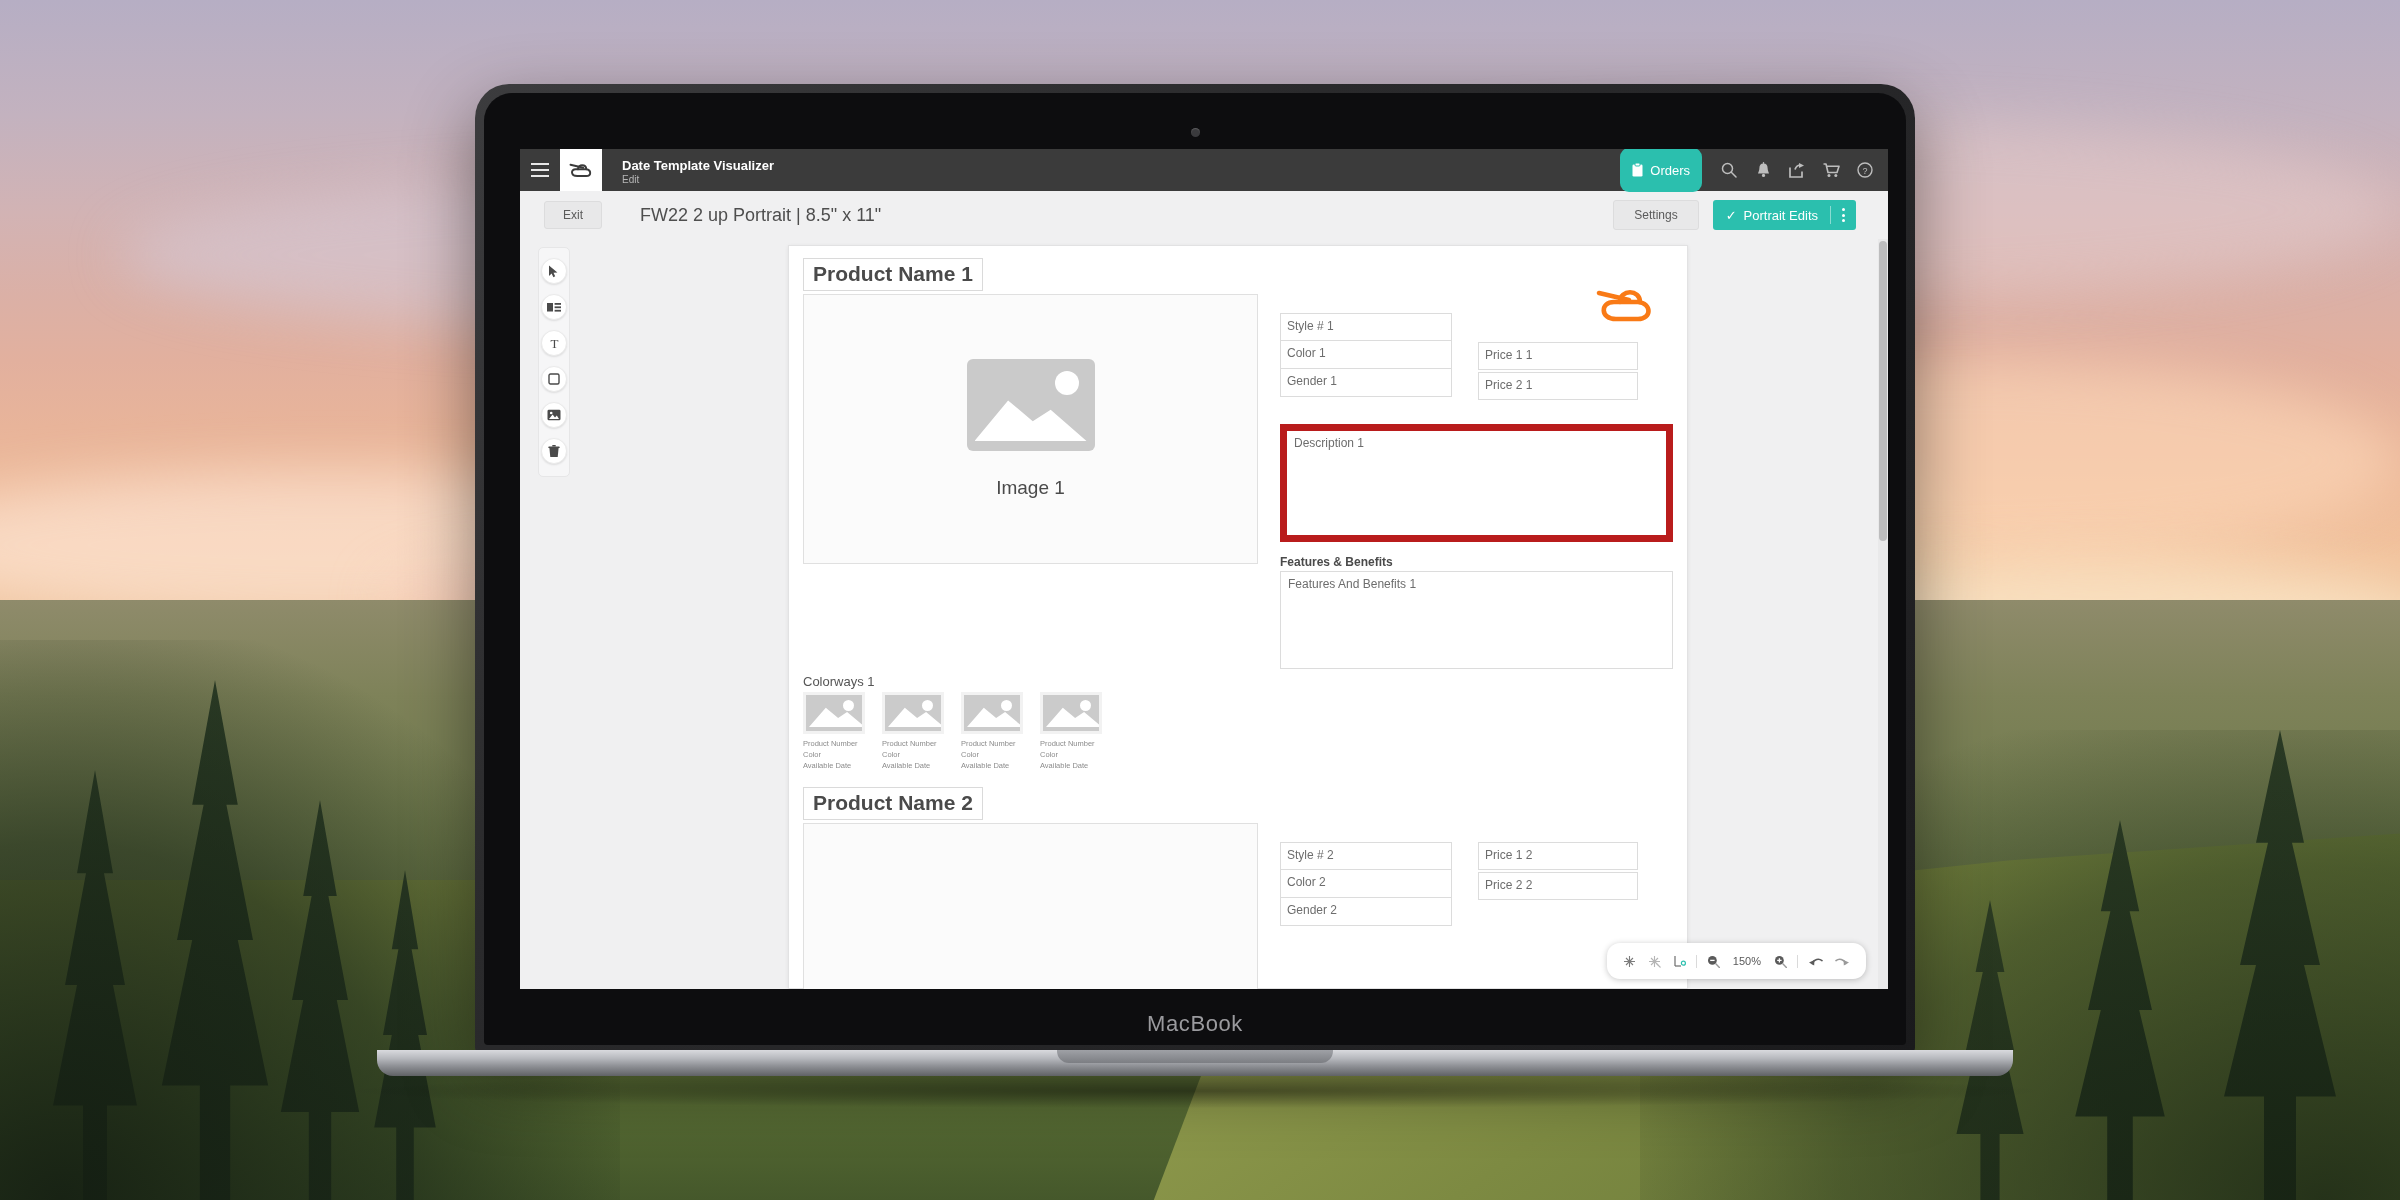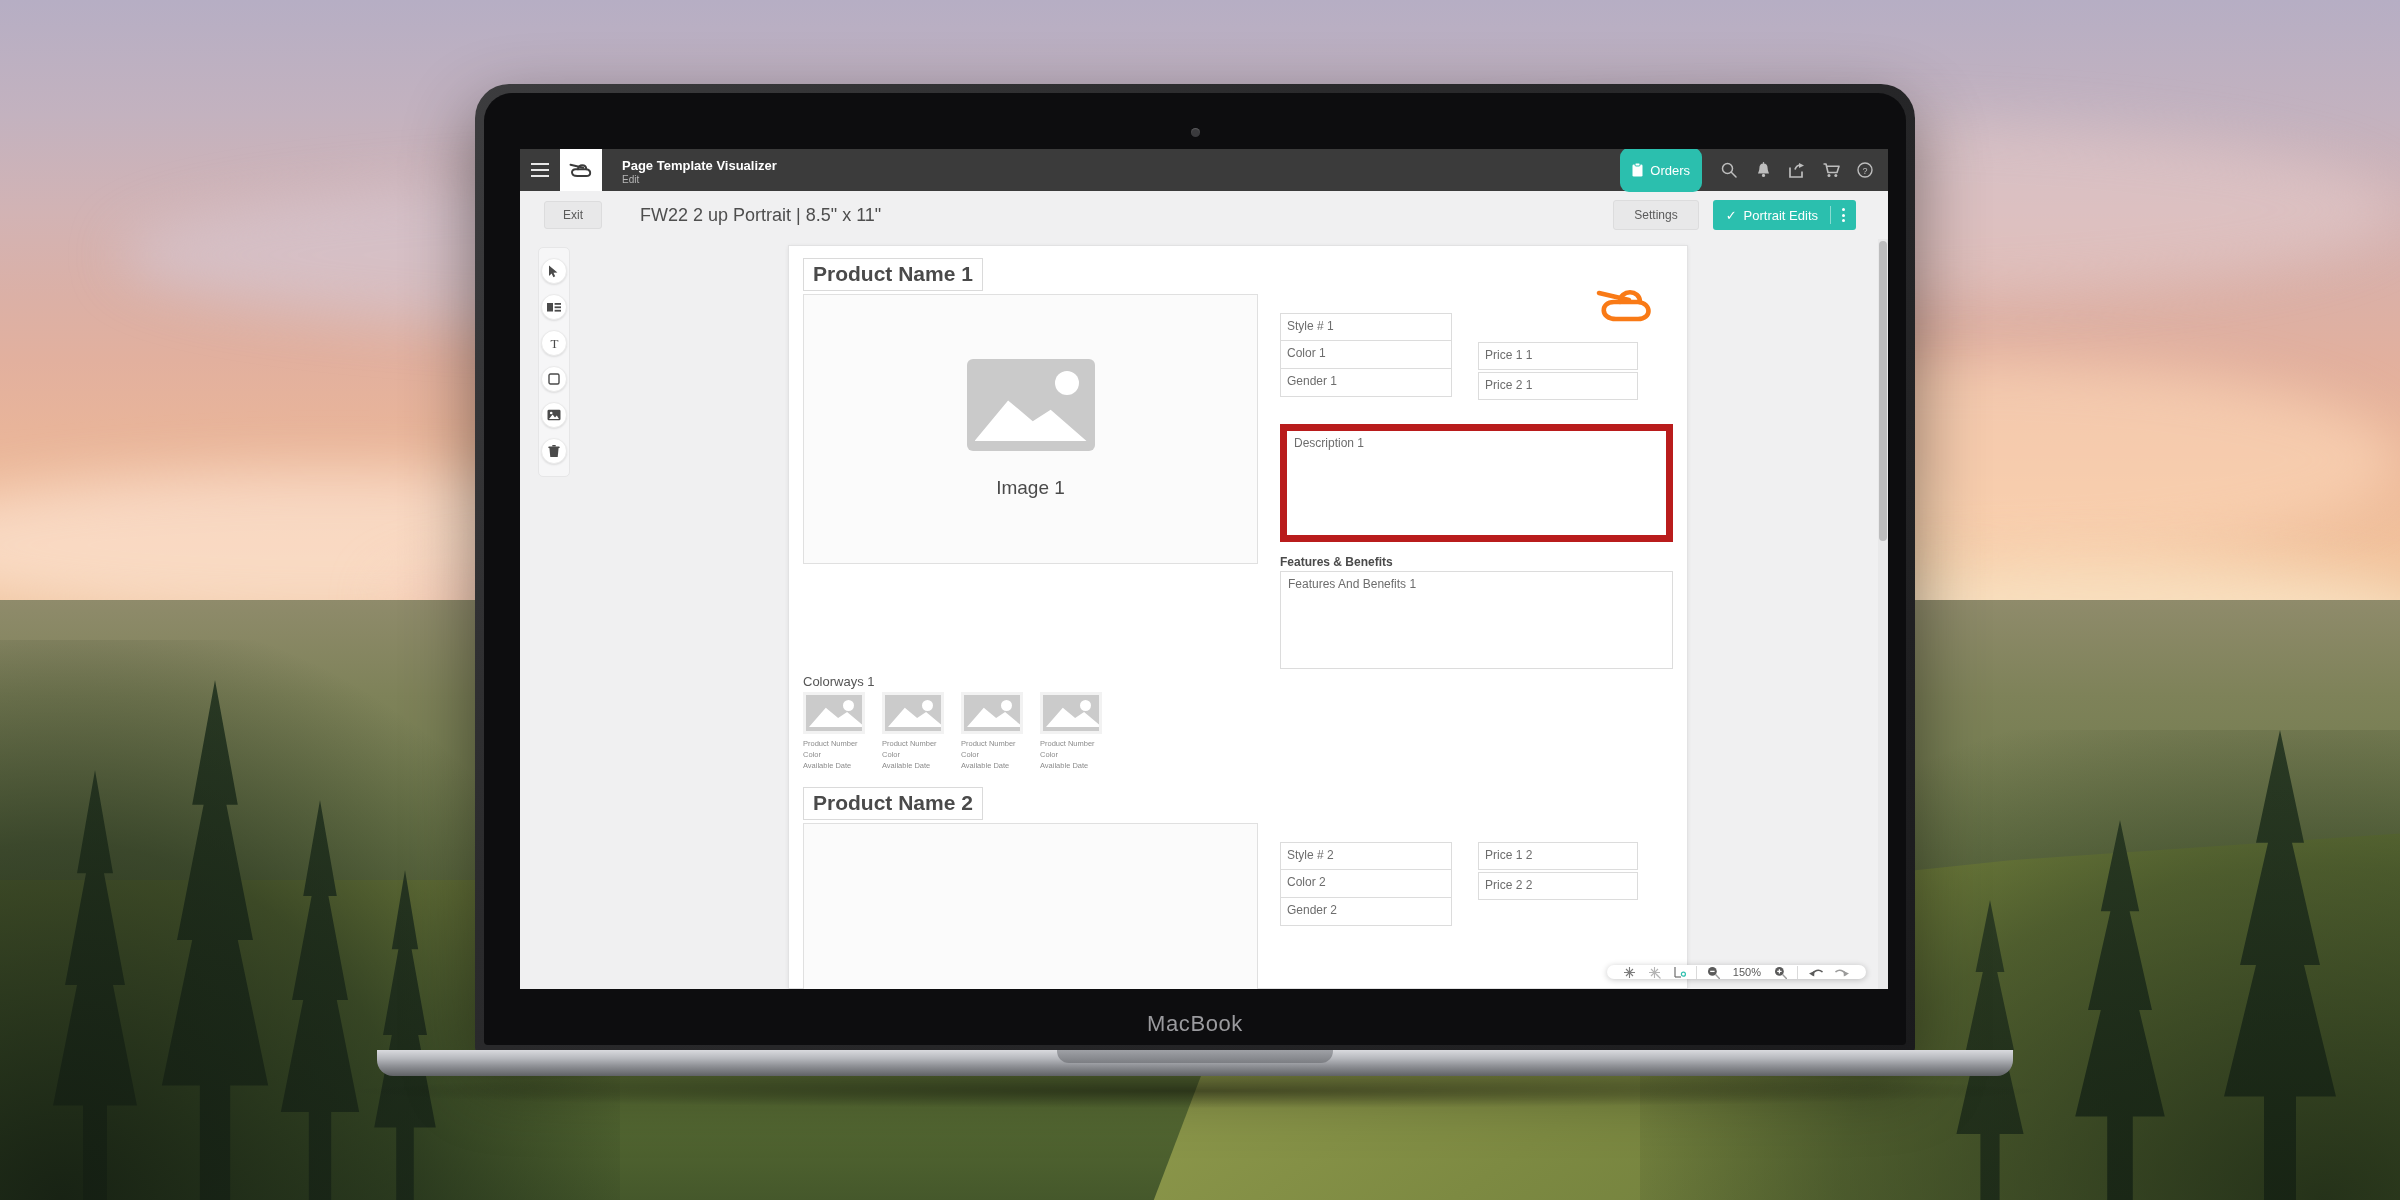--- a/index.html
+++ b/index.html
@@ -243,21 +243,21 @@
   .cw-img { width: 62px; height: 42px; background: #cbcbcb; position: relative; overflow: hidden; border: 3px solid #f2f2f2; }
   .cw-img .sun { position: absolute; right: 8px; top: 5px; width: 11px; height: 11px; background: #fff; border-radius: 50%; }
   .cw-img .mtn {
     position: absolute; left: 3px; bottom: 4px; width: 56px; height: 24px; background: #fff;
     clip-path: polygon(0% 100%, 30% 20%, 52% 62%, 68% 38%, 100% 100%);
   }
   .cw-meta { font-size: 7.5px; color: #8c8c8c; line-height: 11px; margin-top: 4px; }
 
   
   .bottombar {
-    position: absolute; right: 22px; bottom: 10px; height: 14px;
+    position: absolute; right: 22px; bottom: 10px; height: 36px;
     background: #fff; border-radius: 13px; box-shadow: 0 1px 6px rgba(0,0,0,.22);
     display: flex; align-items: center; gap: 0; padding: 0 10px; font-size: 11px; color: #595959;
   }
   .bb { padding: 0 6px; display: flex; align-items: center; cursor: pointer; }
   .bb-sep { width: 1px; height: 13px; background: #dadada; margin: 0 4px; }
   .zoomlevel { padding: 0 7px; color: #595959; }
 </style>
 </head>
 <body>
 
@@ -303,21 +303,21 @@
                 <span></span>
             </div>
             <div class="brandbox">
               <svg class="brand-svg" viewBox="0 0 34 24">
                 <path d="M3 5 L20 9" stroke="#3b3b3b" stroke-width="2.6" fill="none" stroke-linecap="round"></path>
                 <path d="M13 11 C13 4, 24 4, 24 11" stroke="#3b3b3b" stroke-width="2.6" fill="none" stroke-linecap="round"></path>
                 <path d="M10 11 C3 11, 3 20, 12 20 L24 20 C31 20, 31 12, 24 11 Z" stroke="#3b3b3b" stroke-width="2.6" fill="none" stroke-linejoin="round"></path>
               </svg>
             </div>
             <div class="titlewrap">
-              <div class="app-title">Page Template Visualizer</div>
+              <div class="app-title">Date Template Visualizer</div>
               <div class="app-sub">Edit</div>
             </div>
             <div class="topbar-right">
               <div class="orders-btn">
                 <svg width="11" height="14" viewBox="0 0 11 14">
                   <rect x="0.5" y="1.5" width="10" height="12" rx="1.3" fill="#fff"></rect>
                   <rect x="3" y="0" width="5" height="3" rx="1" fill="#fff" stroke="#2bbfae" stroke-width="1"></rect>
                 </svg>
                 <span>Orders</span>
               </div>

